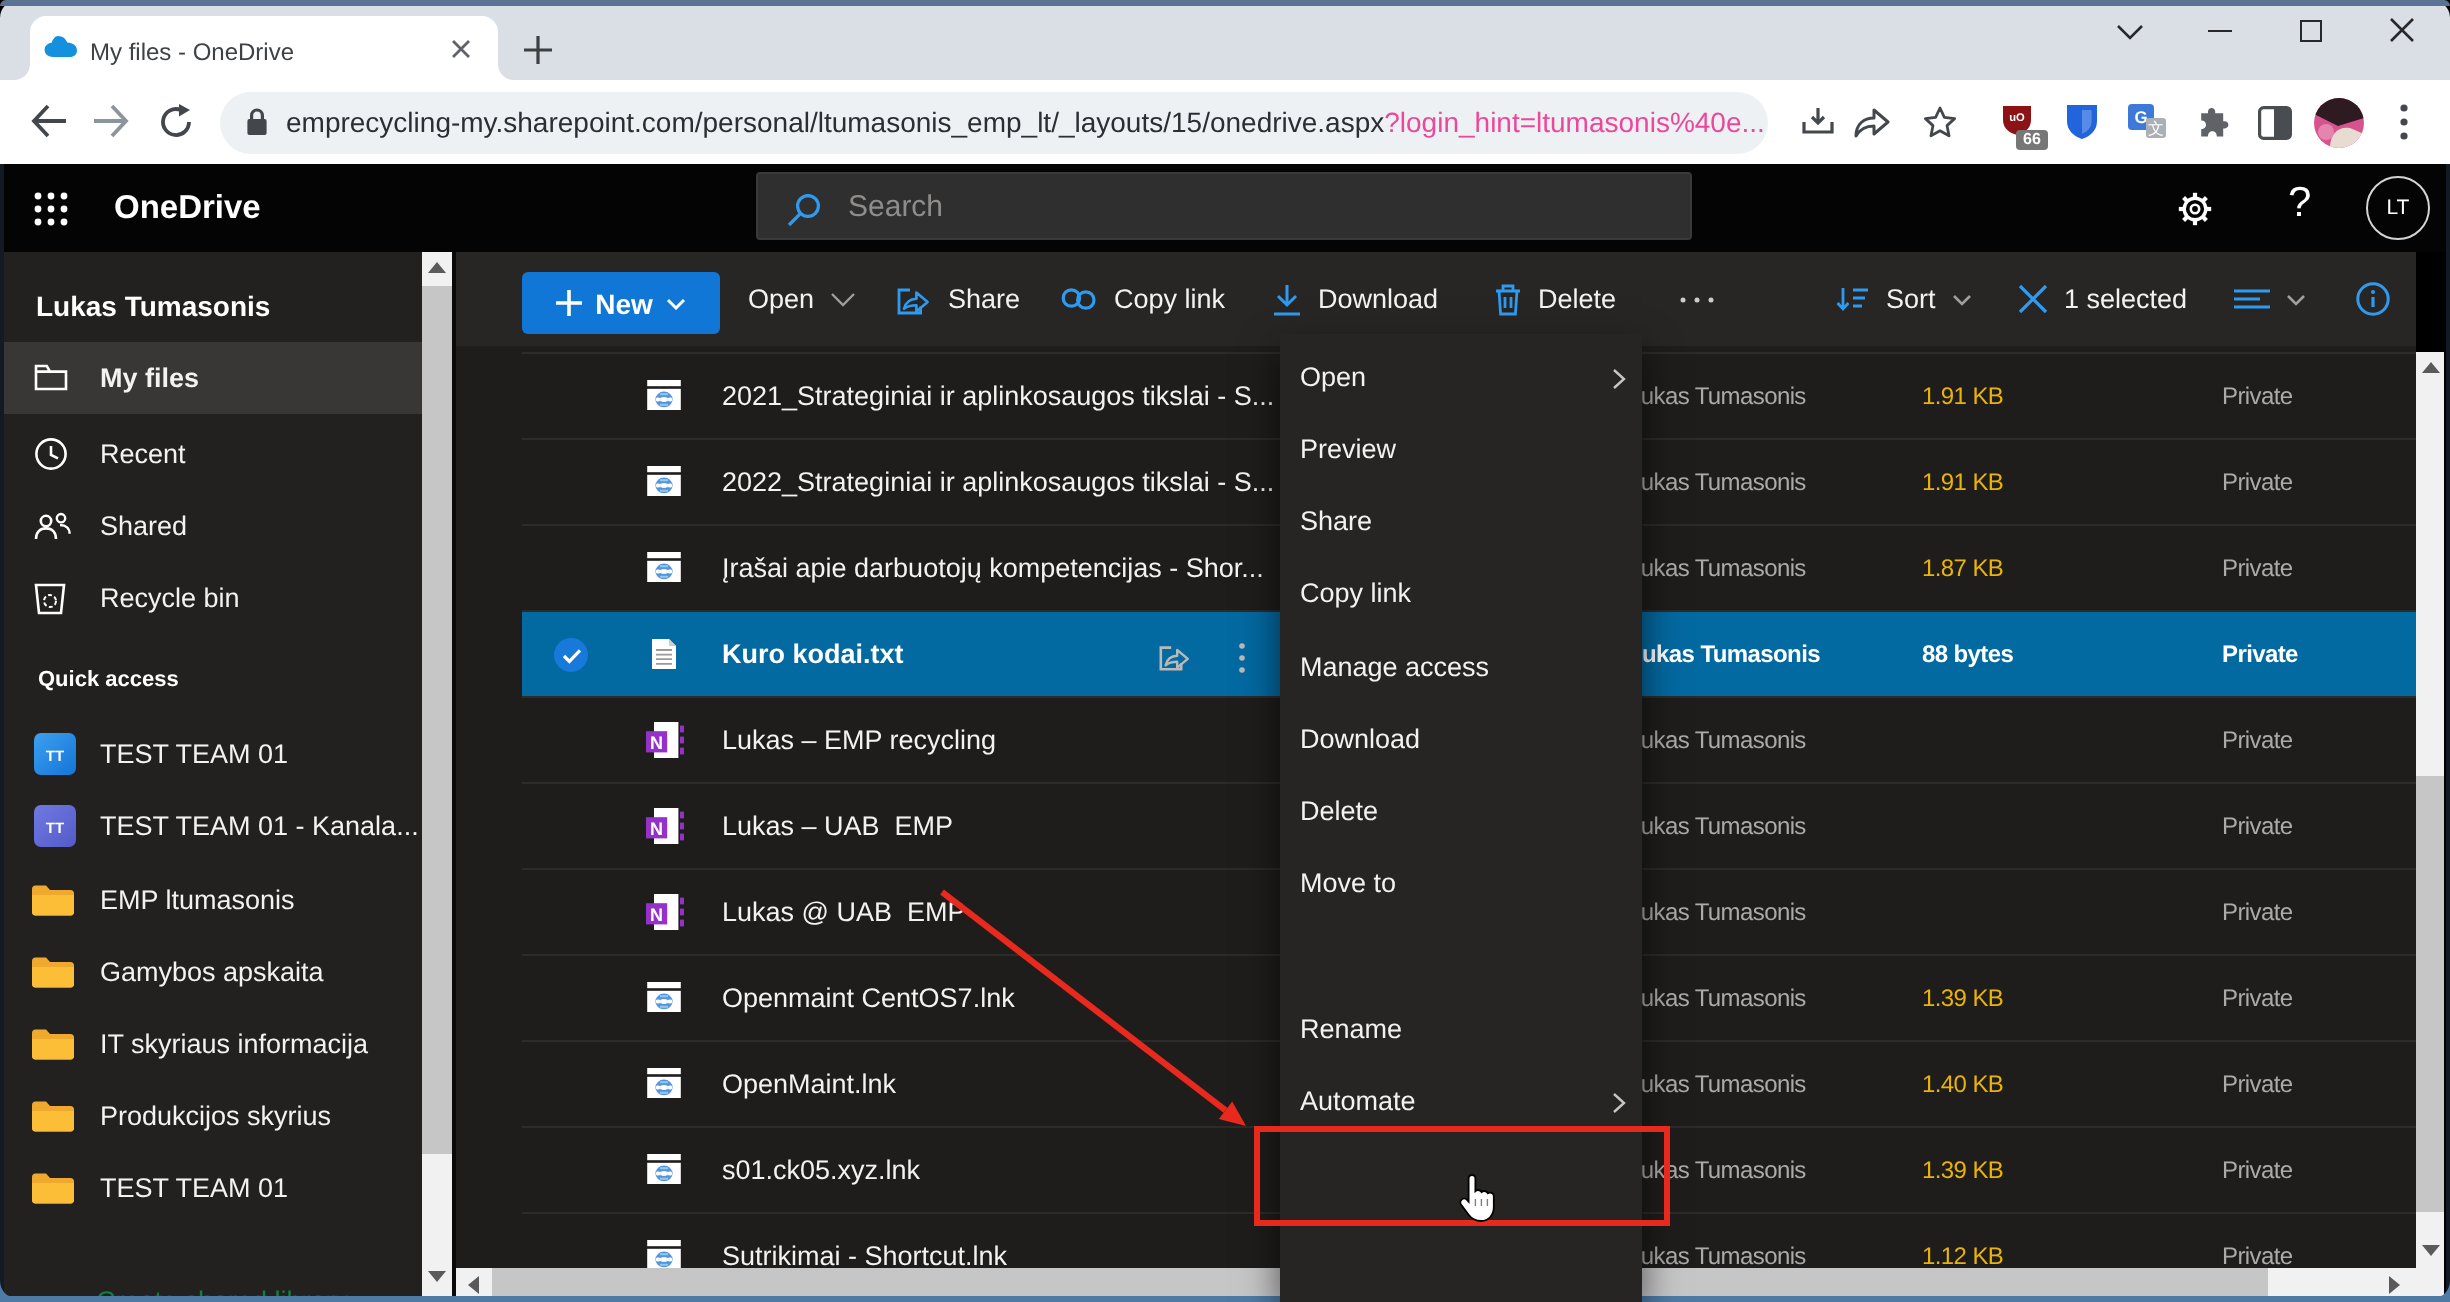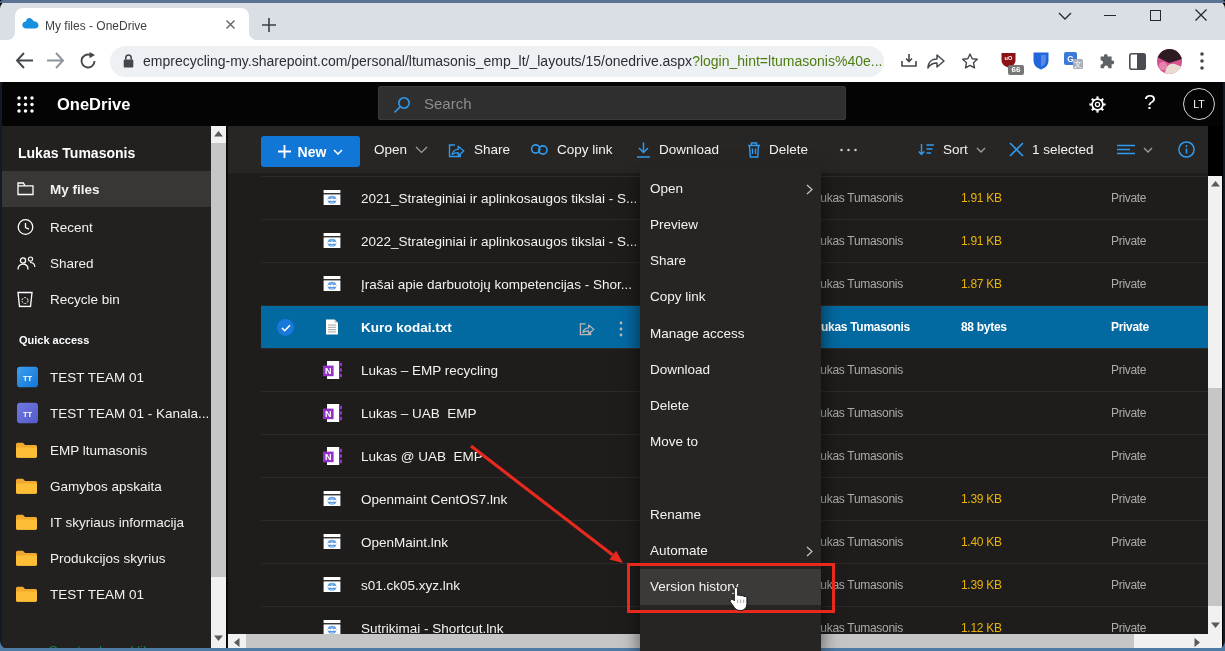--- a/index.html
+++ b/index.html
@@ -9,21 +9,21 @@
   svg { display:block; }
 
   
   #tabstrip { left:0; top:0; width:1225px; height:40px; background:#dadfe6; border-radius:9px 9px 0 0; }
   #topborder { left:0; top:0; width:1225px; height:2.5px; background:#5b7493; border-radius:9px 9px 0 0; }
   #tab { left:15px; top:8px; width:234px; height:32px; background:#fff; border-radius:8px 8px 0 0; }
   #tabtitle { left:45px; top:19px; font-size:12px; color:#3f4245; }
   #toolbar { left:0; top:40px; width:1225px; height:42px; background:#fff; }
   #omnibox { left:110px; top:46px; width:774px; height:31px; background:#eef1f4; border-radius:16px; }
   #url { left:143px; top:53px; font-size:14px; color:#2c2e33; white-space:pre; }
-  #url .q { color:#4d7c0f; }
+  #url .q { color:#ec4899; }
 
   
   #suite { left:0; top:82px; width:1225px; height:44px; background:#040404; }
   #odlogo { left:57px; top:95px; font-size:16.5px; font-weight:bold; color:#fff; }
   #searchbox { left:378px; top:86px; width:468px; height:34px; background:#2f2f2f; border-radius:2px; border:1px solid #3a3a3a; }
   #searchtxt { left:424px; top:95px; font-size:15px; color:#8f8d8b; }
 
   
   #sidebar { left:0; top:126px; width:211px; height:522px; background:#232120; }
   .nav { position:absolute; left:0; width:211px; height:36px; color:#f3f2f1; font-size:13.5px; }
@@ -660,21 +660,20 @@
   <div class="mi" style="top:149px">Manage access</div>
   <div class="mi" style="top:185px">Download</div>
   <div class="mi" style="top:221px">Delete</div>
   <div class="mi" style="top:257px">Move to</div>
   <div class="mi" style="top:330px">Rename</div>
   <div class="mi" style="top:366px">Automate<span class="chev">
         <svg style="margin-top:13px" width="7" height="11" viewBox="0 0 7 11">
           <path d="M1 1 L6 5.5 L1 10" stroke="#c8c6c4" stroke-width="1.2" fill="none"></path>
         </svg>
       </span></div>
-  <div class="mi hl" style="top:402px">Version history</div>
 </div>
 
 <svg class="abs" style="left:460px;top:435px" width="180" height="140" viewBox="0 0 180 140">
   <path d="M11 11 L152.7 120.1" stroke="#e8291d" stroke-width="3.1"></path>
   <path d="M163 128 L149.4 124.5 L156.1 115.7 Z" fill="#e8291d"></path>
 </svg>
 <div class="abs" id="redrect"></div>
 
 <svg class="abs" style="left:729px;top:586px" width="19" height="26" viewBox="0 0 19 26">
   <path d="M7 1.5 C8 1.5 8.7 2.2 8.7 3.3 L8.7 9.5 C9 9.2 9.5 9 10 9 C10.8 9 11.5 9.4 11.8 10 C12.1 9.7 12.6 9.5 13.1 9.5 C13.9 9.5 14.6 9.9 14.9 10.6 C15.2 10.4 15.6 10.3 16 10.3 C17.1 10.3 17.9 11.1 17.9 12.3 L17.9 17.5 C17.9 21.5 15.4 24.5 11.6 24.5 C8.6 24.5 7 23.8 5.3 21.4 L1.6 16.4 C1 15.6 1.1 14.5 1.8 13.8 C2.5 13.1 3.7 13.1 4.4 13.8 L5.3 14.8 L5.3 3.3 C5.3 2.2 6 1.5 7 1.5 Z" fill="#fff" stroke="#000" stroke-width="0.9"></path>

